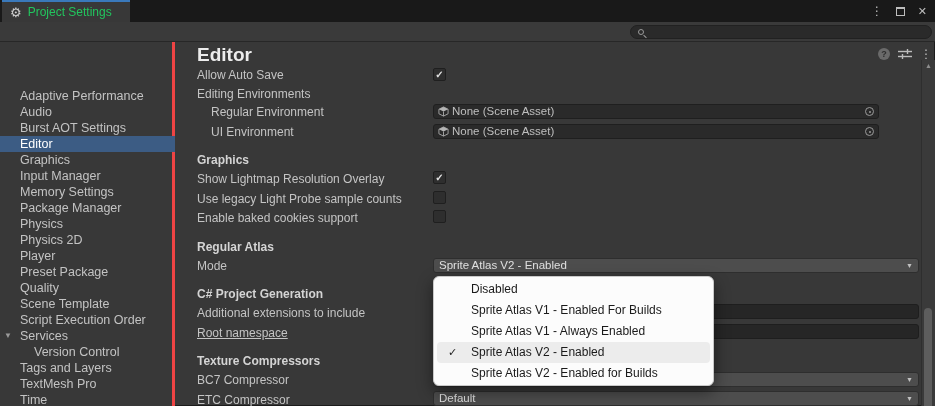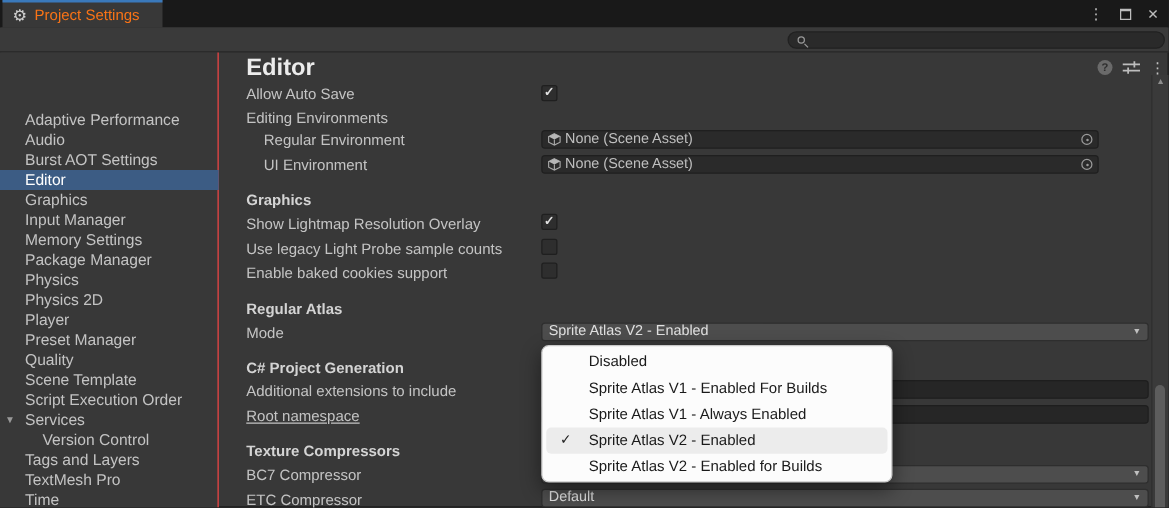--- a/index.html
+++ b/index.html
@@ -5,36 +5,36 @@
   * { margin:0; padding:0; box-sizing:border-box; }
   body { background:#222; font-family:"Liberation Sans", sans-serif; }
   .window { position:relative; width:935px; height:406px; background:#383838; overflow:hidden;
             font-family:"Liberation Sans", sans-serif; box-shadow:inset 0 0 0 1px #1c1c1c; }
 
   
   .titlebar { position:absolute; top:0; left:0; right:0; height:22px; background:#191919; }
   .tab { position:absolute; left:2px; top:0; width:128px; height:22px; background:#383838;
          border-top:2px solid #3A79BB; display:flex; align-items:center; padding-left:8px; gap:6px; }
   .tab-gear { color:#cfcfcf; font-size:13px; line-height:13px; }
-  .tab-title { color:#f97316; font-size:12px; white-space:nowrap; }
+  .tab-title { color:#22c55e; font-size:12px; white-space:nowrap; }
   .win-controls { position:absolute; right:8px; top:0; height:22px; display:flex; align-items:center; gap:13px; }
   .win-kebab { color:#bdbdbd; font-size:12px; }
   .win-max { width:9px; height:9px; border:1px solid #bdbdbd; border-top-width:2px; }
   .win-close { color:#bdbdbd; font-size:11px; }
 
   
   .toolbar { position:absolute; top:22px; left:0; right:0; height:20px; background:#3a3a3a; border-bottom:1px solid #272727; }
   .searchbox { position:absolute; left:630px; top:3px; width:302px; height:14px; background:#2a2a2a;
                border:1px solid #212121; border-radius:8px; display:flex; align-items:center; padding-left:7px; gap:4px; }
   .mag { width:6px; height:6px; border:1px solid #9a9a9a; border-radius:50%; position:relative; flex:0 0 auto; }
   .mag::after { content:""; position:absolute; width:4px; height:1px; background:#9a9a9a; transform:rotate(45deg); left:4px; top:6px; }
   .search-text { font-size:11px; color:#888; }
 
   
-  .sidebar { position:absolute; top:42px; left:0; width:175px; bottom:0; background:#383838; border-right:1px solid #ef4444; }
+  .sidebar { position:absolute; top:42px; left:0; width:175px; bottom:0; background:#383838; border-right:3px solid #ef4444; }
   .side-item { position:absolute; left:0; width:175px; height:16px; line-height:16px; font-size:12.5px;
                color:#c3c3c3; padding-left:20px; white-space:nowrap; cursor:default; }
   .side-item.selected { background:#3C5C84; color:#fff; }
   .side-item.indent { padding-left:34px; }
   .foldout { position:absolute; left:4px; top:0; font-size:8px; color:#999; line-height:16px; }
   .abs { position:absolute; white-space:nowrap; }
   .page-title { font-size:19px; font-weight:bold; color:#ececec; }
   .lbl { font-size:12px; color:#c4c4c4; line-height:14px; }
   .hdr { font-size:12px; font-weight:bold; color:#d4d4d4; line-height:14px; }
 
@@ -103,21 +103,21 @@
     <div class="side-item" style="top:62px">Audio</div>
     <div class="side-item" style="top:78px">Burst AOT Settings</div>
     <div class="side-item selected" style="top:94px">Editor</div>
     <div class="side-item" style="top:110px">Graphics</div>
     <div class="side-item" style="top:126px">Input Manager</div>
     <div class="side-item" style="top:142px">Memory Settings</div>
     <div class="side-item" style="top:158px">Package Manager</div>
     <div class="side-item" style="top:174px">Physics</div>
     <div class="side-item" style="top:190px">Physics 2D</div>
     <div class="side-item" style="top:206px">Player</div>
-    <div class="side-item" style="top:222px">Preset Manager</div>
+    <div class="side-item" style="top:222px">Preset Package</div>
     <div class="side-item" style="top:238px">Quality</div>
     <div class="side-item" style="top:254px">Scene Template</div>
     <div class="side-item" style="top:270px">Script Execution Order</div>
     <div class="side-item" style="top:286px">
       <span class="foldout">▼</span><span>Services</span>
     </div>
     <div class="side-item indent" style="top:302px">Version Control</div>
     <div class="side-item" style="top:318px">Tags and Layers</div>
     <div class="side-item" style="top:334px">TextMesh Pro</div>
     <div class="side-item" style="top:350px">Time</div>

